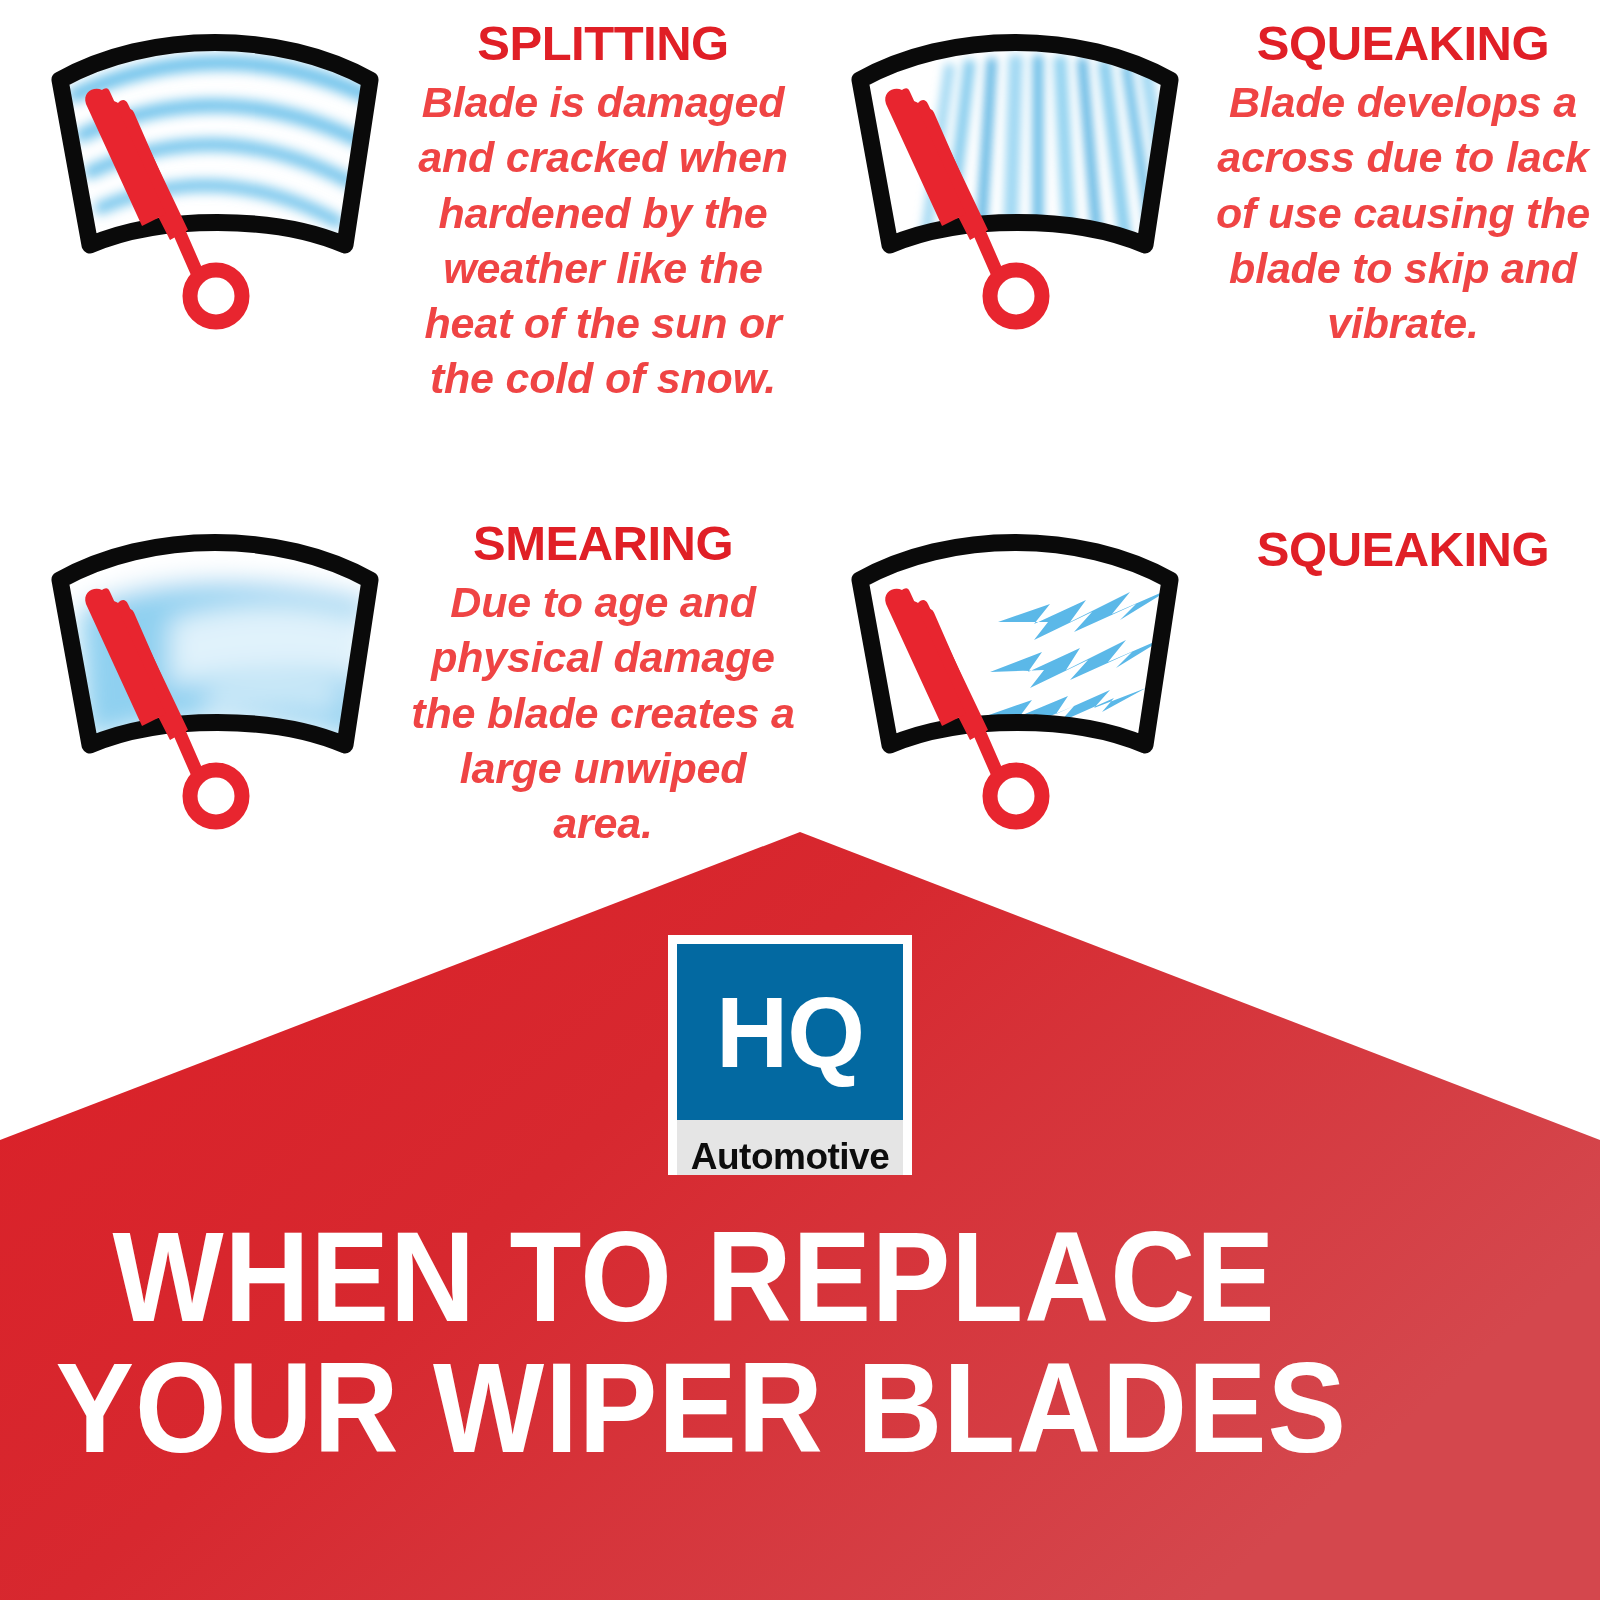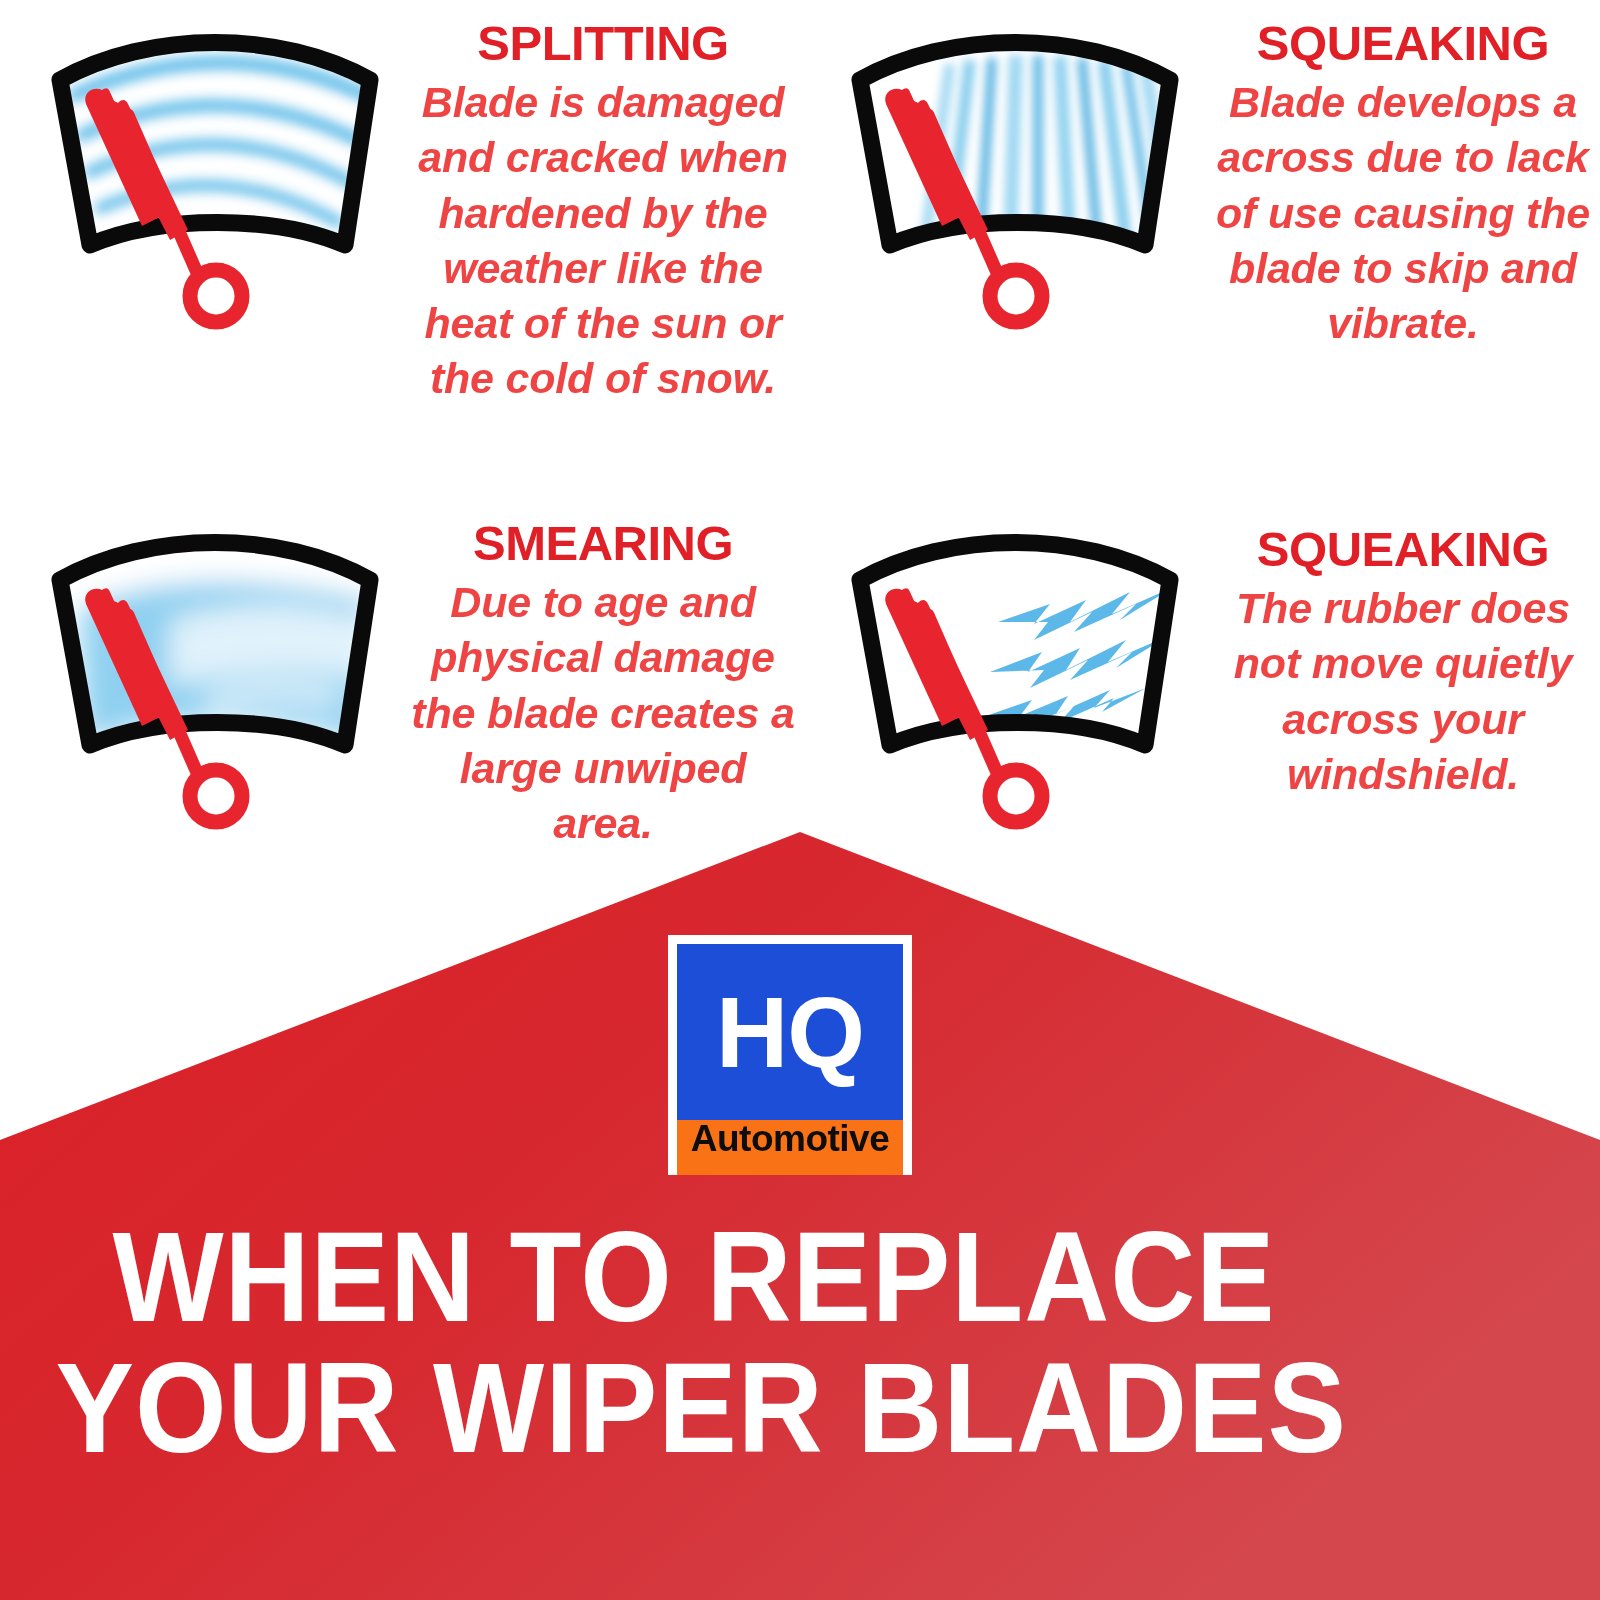--- a/index.html
+++ b/index.html
@@ -95,39 +95,39 @@
     width: 244px;
     height: 240px;
     background: #ffffff;
     box-sizing: border-box;
     padding: 9px 9px 0 9px;
     display: flex;
     flex-direction: column;
   }
   .logo-inner {
     flex: 0 0 176px;
-    background: #1d4ed8;
+    background: #0369a1;
     display: flex;
     align-items: center;
     justify-content: center;
   }
   .logo-hq {
     color: #ffffff;
     font-family: "Liberation Sans", sans-serif;
     font-weight: bold;
     font-size: 100px;
     line-height: 1;
     letter-spacing: -1px;
   }
   .logo-sub {
     flex: 1 1 auto;
     display: flex;
-    align-items: flex-start;
+    align-items: flex-end;
     justify-content: center;
-    background: #f97316;
+    background: #e5e5e5;
   }
   .logo-sub span {
     color: #0d0d0d;
     font-family: "Liberation Sans", sans-serif;
     font-weight: bold;
     font-size: 37px;
     line-height: 1;
     letter-spacing: -0.5px;
   }
 
@@ -295,21 +295,20 @@
         <g>
           <path d="M108,115 L178,275" stroke="#E8252F" stroke-width="13" fill="none" stroke-linecap="round"></path>
           <path d="M98,103 C92,98 82,104 86,114 L150,240 L168,230 L108,104 C105,98 101,100 98,103 Z" fill="#E8252F"></path>
           <path d="M82,90 C74,86 62,92 66,104 L122,226 L146,214 L90,92 C88,87 85,88 82,90 Z" fill="#E8252F"></path>
           <circle cx="196" cy="296" r="26" fill="none" stroke="#E8252F" stroke-width="15"></circle>
         </g>
       </svg>
     </div>
     <div class="panel-text">
       <p class="panel-title">SQUEAKING</p>
-      <p class="panel-desc">The rubber does not move quietly across your windshield.</p>
     </div>
   </div>
 
 </div>
 
 <div class="logo">
   <div class="logo-inner">
     <span class="logo-hq">HQ</span>
   </div>
   <div class="logo-sub">

